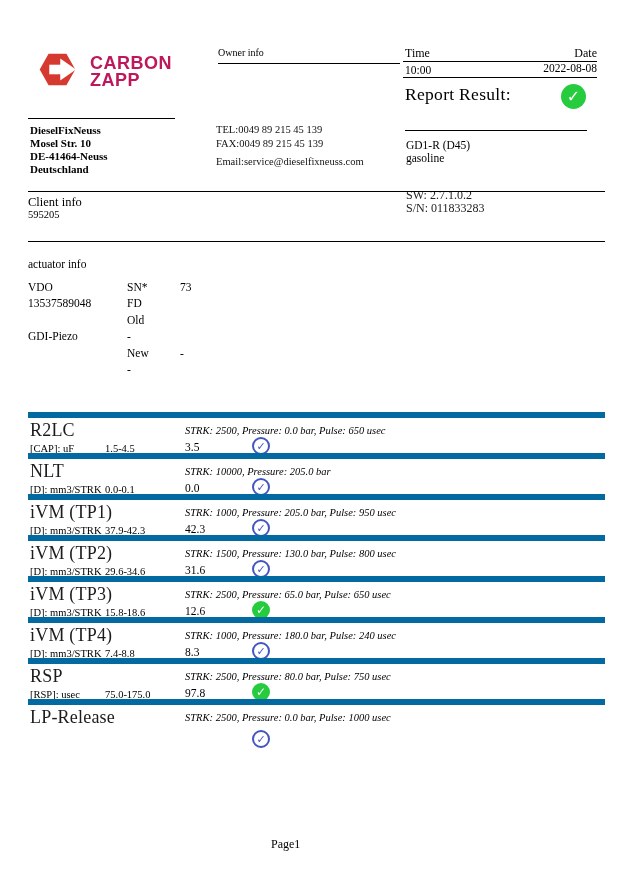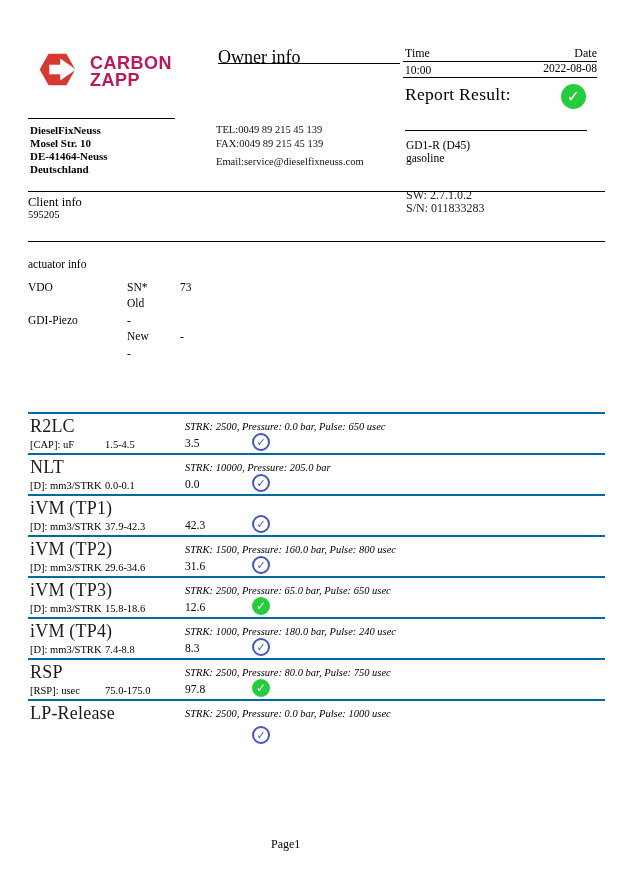--- a/index.html
+++ b/index.html
@@ -11,21 +11,21 @@
   .abs { position:absolute; }
   .hline { position:absolute; height:1px; background:#000; }
 
   
   .logo-icon { position:absolute; left:39px; top:52px; }
   .logo-text { position:absolute; left:90px; top:55px;
     font-family:Liberation Sans, sans-serif;
     font-weight:800; font-size:18px; line-height:17px; letter-spacing:.5px; color:#be185d; }
 
   
-  .owner-label { left:218px; top:47px; font-size:18px; }
+  .owner-label { left:218px; top:47px; font-size:10px; }
   .td-label { top:46px; font-size:12px; }
   .td-value { font-size:11.5px; }
   .report-result { left:405px; top:84px; font-size:17.5px; letter-spacing:.3px; }
 
   .addr { left:30px; top:124px; font-size:11px; font-weight:bold; line-height:13px; }
   .contact { left:216px; top:123px; font-size:10.5px; line-height:13.5px; color:#111; }
   .contact .gap { height:5px; }
   .dev-model { left:406px; top:139px; font-size:11.5px; line-height:13px; }
   .dev-sw { left:406px; top:165px; font-size:12px; line-height:12.5px; color:#222;margin-top:24px; }
 
@@ -34,21 +34,21 @@
 
   .act-label { left:28px; top:258px; font-size:11.5px; }
   .act-grid { position:absolute; left:28px; top:281px; width:300px; font-size:11.5px; }
   .a-row { position:relative; height:16.4px; }
   .a-c1 { position:absolute; left:0; }
   .a-c2 { position:absolute; left:99px; }
   .a-c3 { position:absolute; left:152px; }
 
   
   .test-list { position:absolute; left:28px; top:412px; width:577px; }
-  .test-row { position:relative; height:41px; border-top:2px solid #0369a1; }
+  .test-row { position:relative; height:41px; border-top:6px solid #0369a1; }
   .test-row.last { height:48px; }
   .t-name   { position:absolute; left:2px;  top:2px;  font-size:18px; color:#1c1c1c; letter-spacing:.2px; }
   .t-params { position:absolute; left:157px; top:7px; font-size:10.5px;font-style:italic; }
   .t-unit   { position:absolute; left:2px;  top:25px; font-size:10.5px; }
   .t-range  { position:absolute; left:77px; top:25px; font-size:10.5px; }
   .t-value  { position:absolute; left:157px; top:23px; font-size:11.5px; }
 
   .chk { position:absolute; left:224px; top:19px; width:18px; height:18px; border-radius:50%;
          display:flex; align-items:center; justify-content:center; font-weight:bold;
          font-family:"DejaVu Sans",sans-serif; }
@@ -121,20 +121,25 @@
 <div class="hline" style="left:28px; top:241px; width:577px;"></div>
 
 <div class="abs act-label">actuator info</div>
 <div class="act-grid">
     <div class="a-row">
       <span class="a-c1">VDO</span>
       <span class="a-c2">SN*</span>
       <span class="a-c3">73</span>
     </div>
     <div class="a-row">
+      <span class="a-c1">13537589048</span>
+      <span class="a-c2">FD</span>
+      <span class="a-c3"></span>
+    </div>
+    <div class="a-row">
       <span class="a-c1"></span>
       <span class="a-c2">Old</span>
       <span class="a-c3"></span>
     </div>
     <div class="a-row">
       <span class="a-c1">GDI-Piezo</span>
       <span class="a-c2">-</span>
       <span class="a-c3"></span>
     </div>
     <div class="a-row">
@@ -161,28 +166,29 @@
     <div class="test-row">
       <span class="t-name">NLT</span>
       <span class="t-params">STRK: 10000, Pressure: 205.0 bar</span>
       <span class="t-unit">[D]: mm3/STRK</span>
       <span class="t-range">0.0-0.1</span>
       <span class="t-value">0.0</span>
       <span class="chk blue">✓</span>
     </div>
     <div class="test-row">
       <span class="t-name">iVM (TP1)</span>
+      <span class="t-params">STRK: 1000, Pressure: 205.0 bar, Pulse: 950 usec</span>
       <span class="t-unit">[D]: mm3/STRK</span>
       <span class="t-range">37.9-42.3</span>
       <span class="t-value">42.3</span>
       <span class="chk blue">✓</span>
     </div>
     <div class="test-row">
       <span class="t-name">iVM (TP2)</span>
-      <span class="t-params">STRK: 1500, Pressure: 160.0 bar, Pulse: 800 usec</span>
+      <span class="t-params">STRK: 1500, Pressure: 130.0 bar, Pulse: 800 usec</span>
       <span class="t-unit">[D]: mm3/STRK</span>
       <span class="t-range">29.6-34.6</span>
       <span class="t-value">31.6</span>
       <span class="chk blue">✓</span>
     </div>
     <div class="test-row">
       <span class="t-name">iVM (TP3)</span>
       <span class="t-params">STRK: 2500, Pressure: 65.0 bar, Pulse: 650 usec</span>
       <span class="t-unit">[D]: mm3/STRK</span>
       <span class="t-range">15.8-18.6</span>

